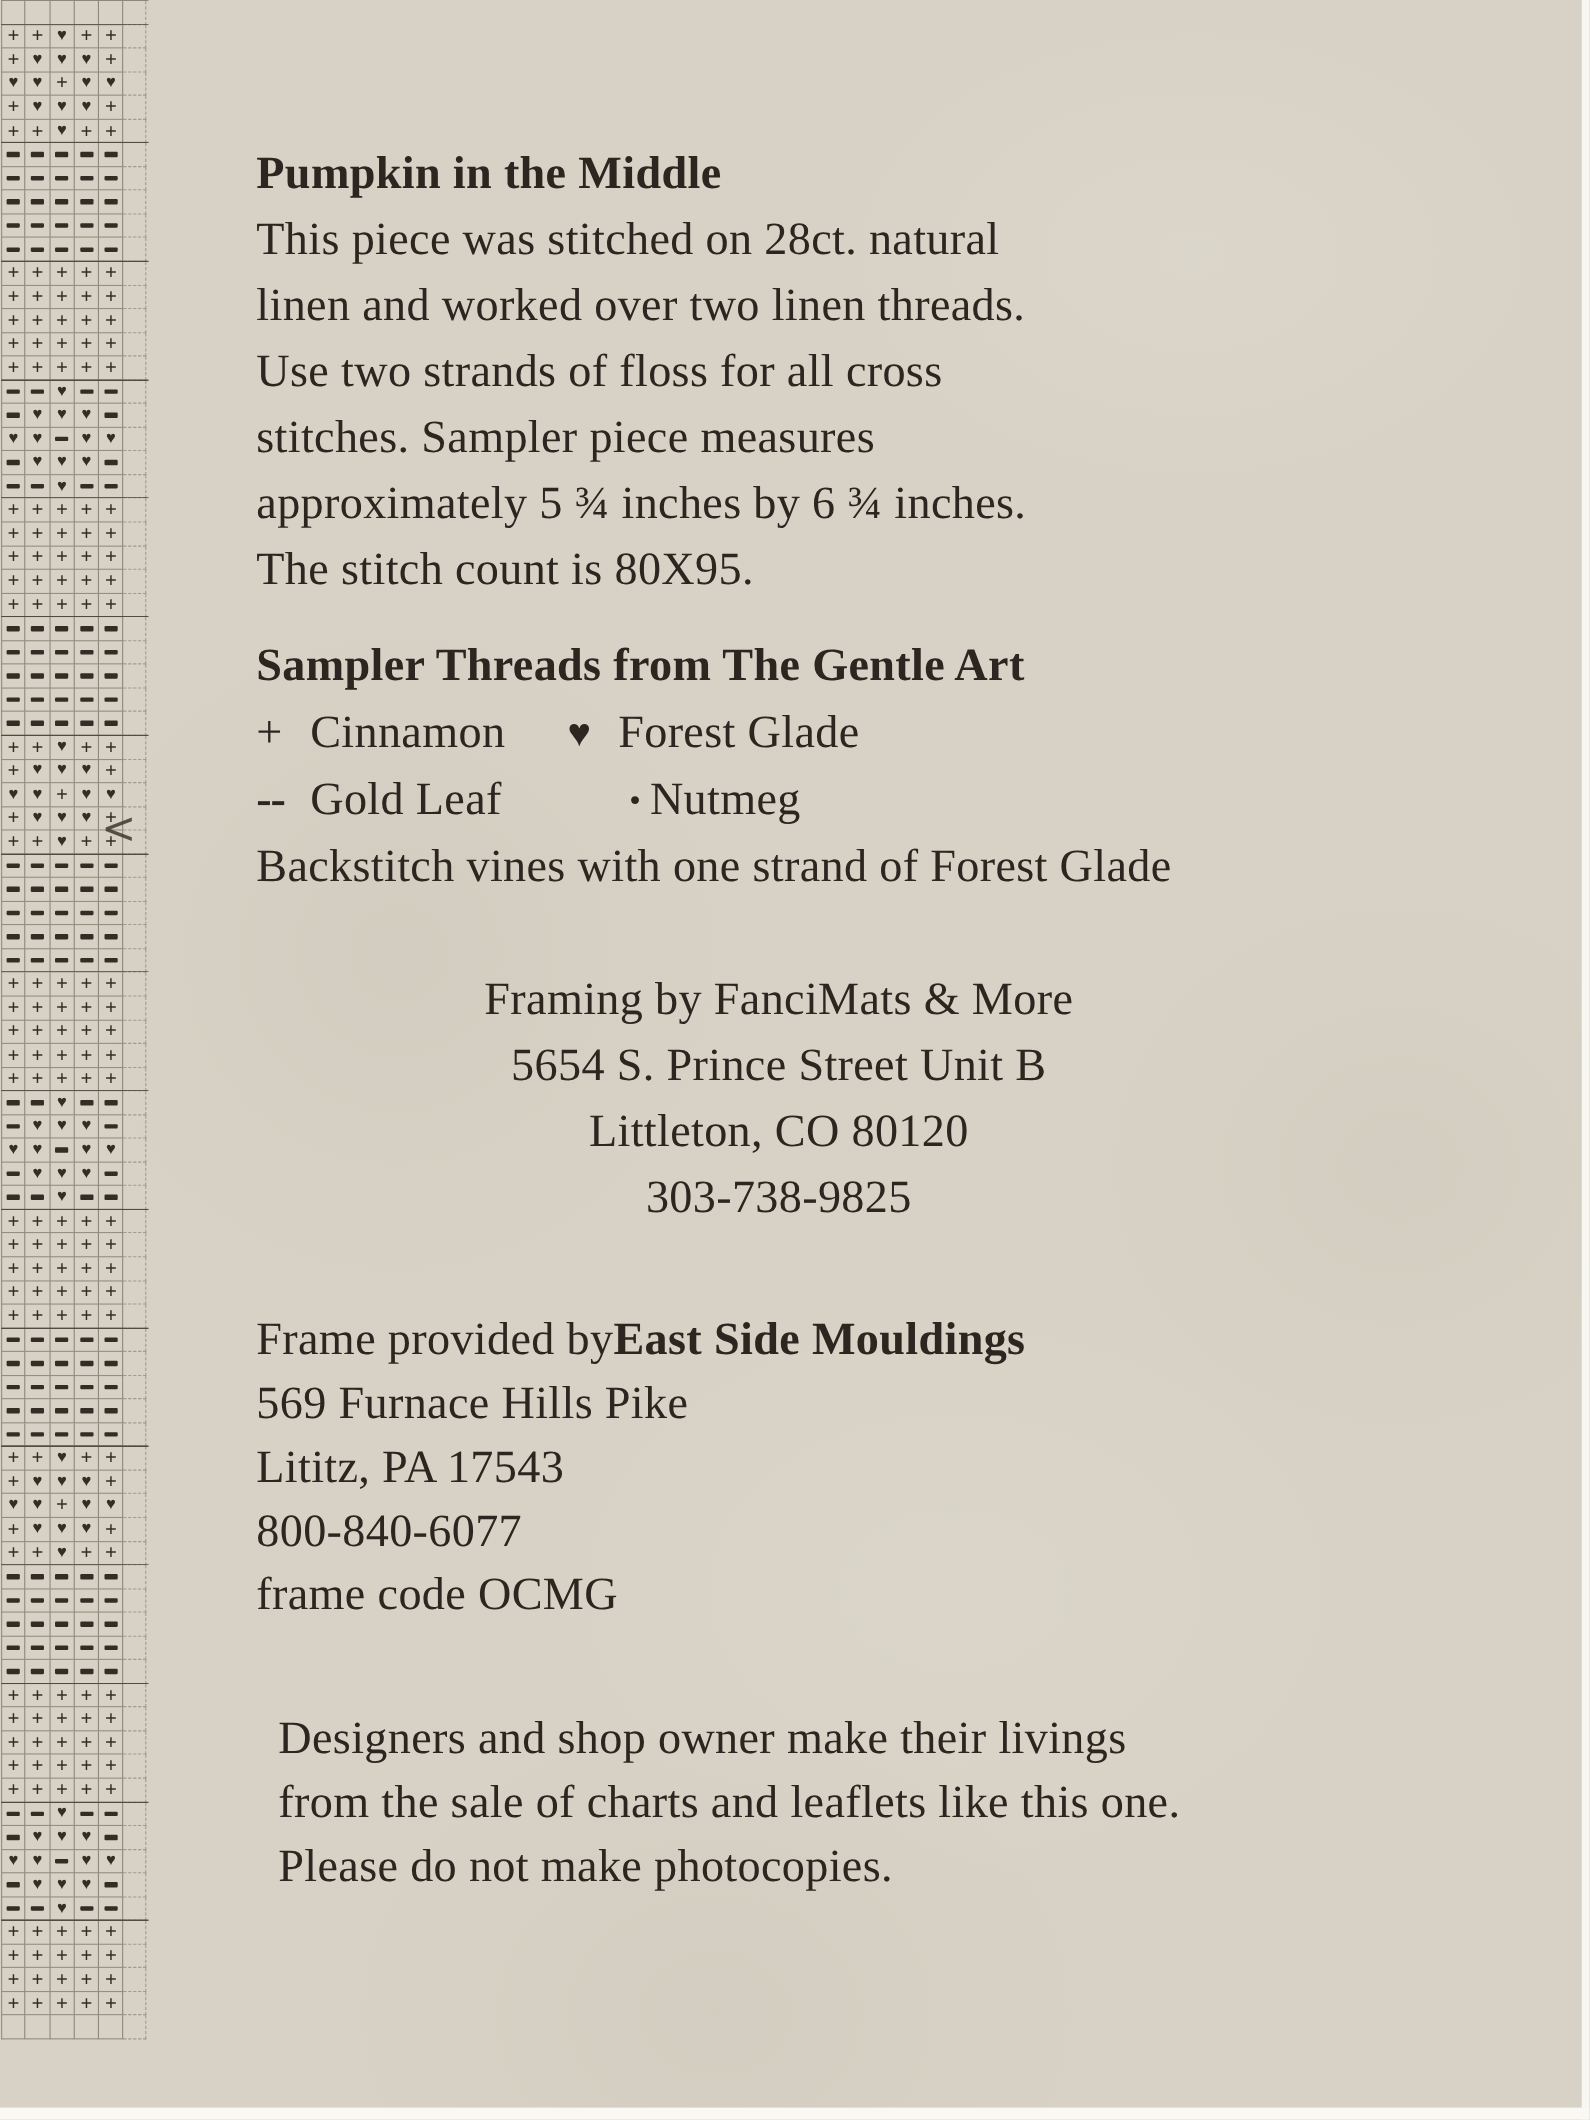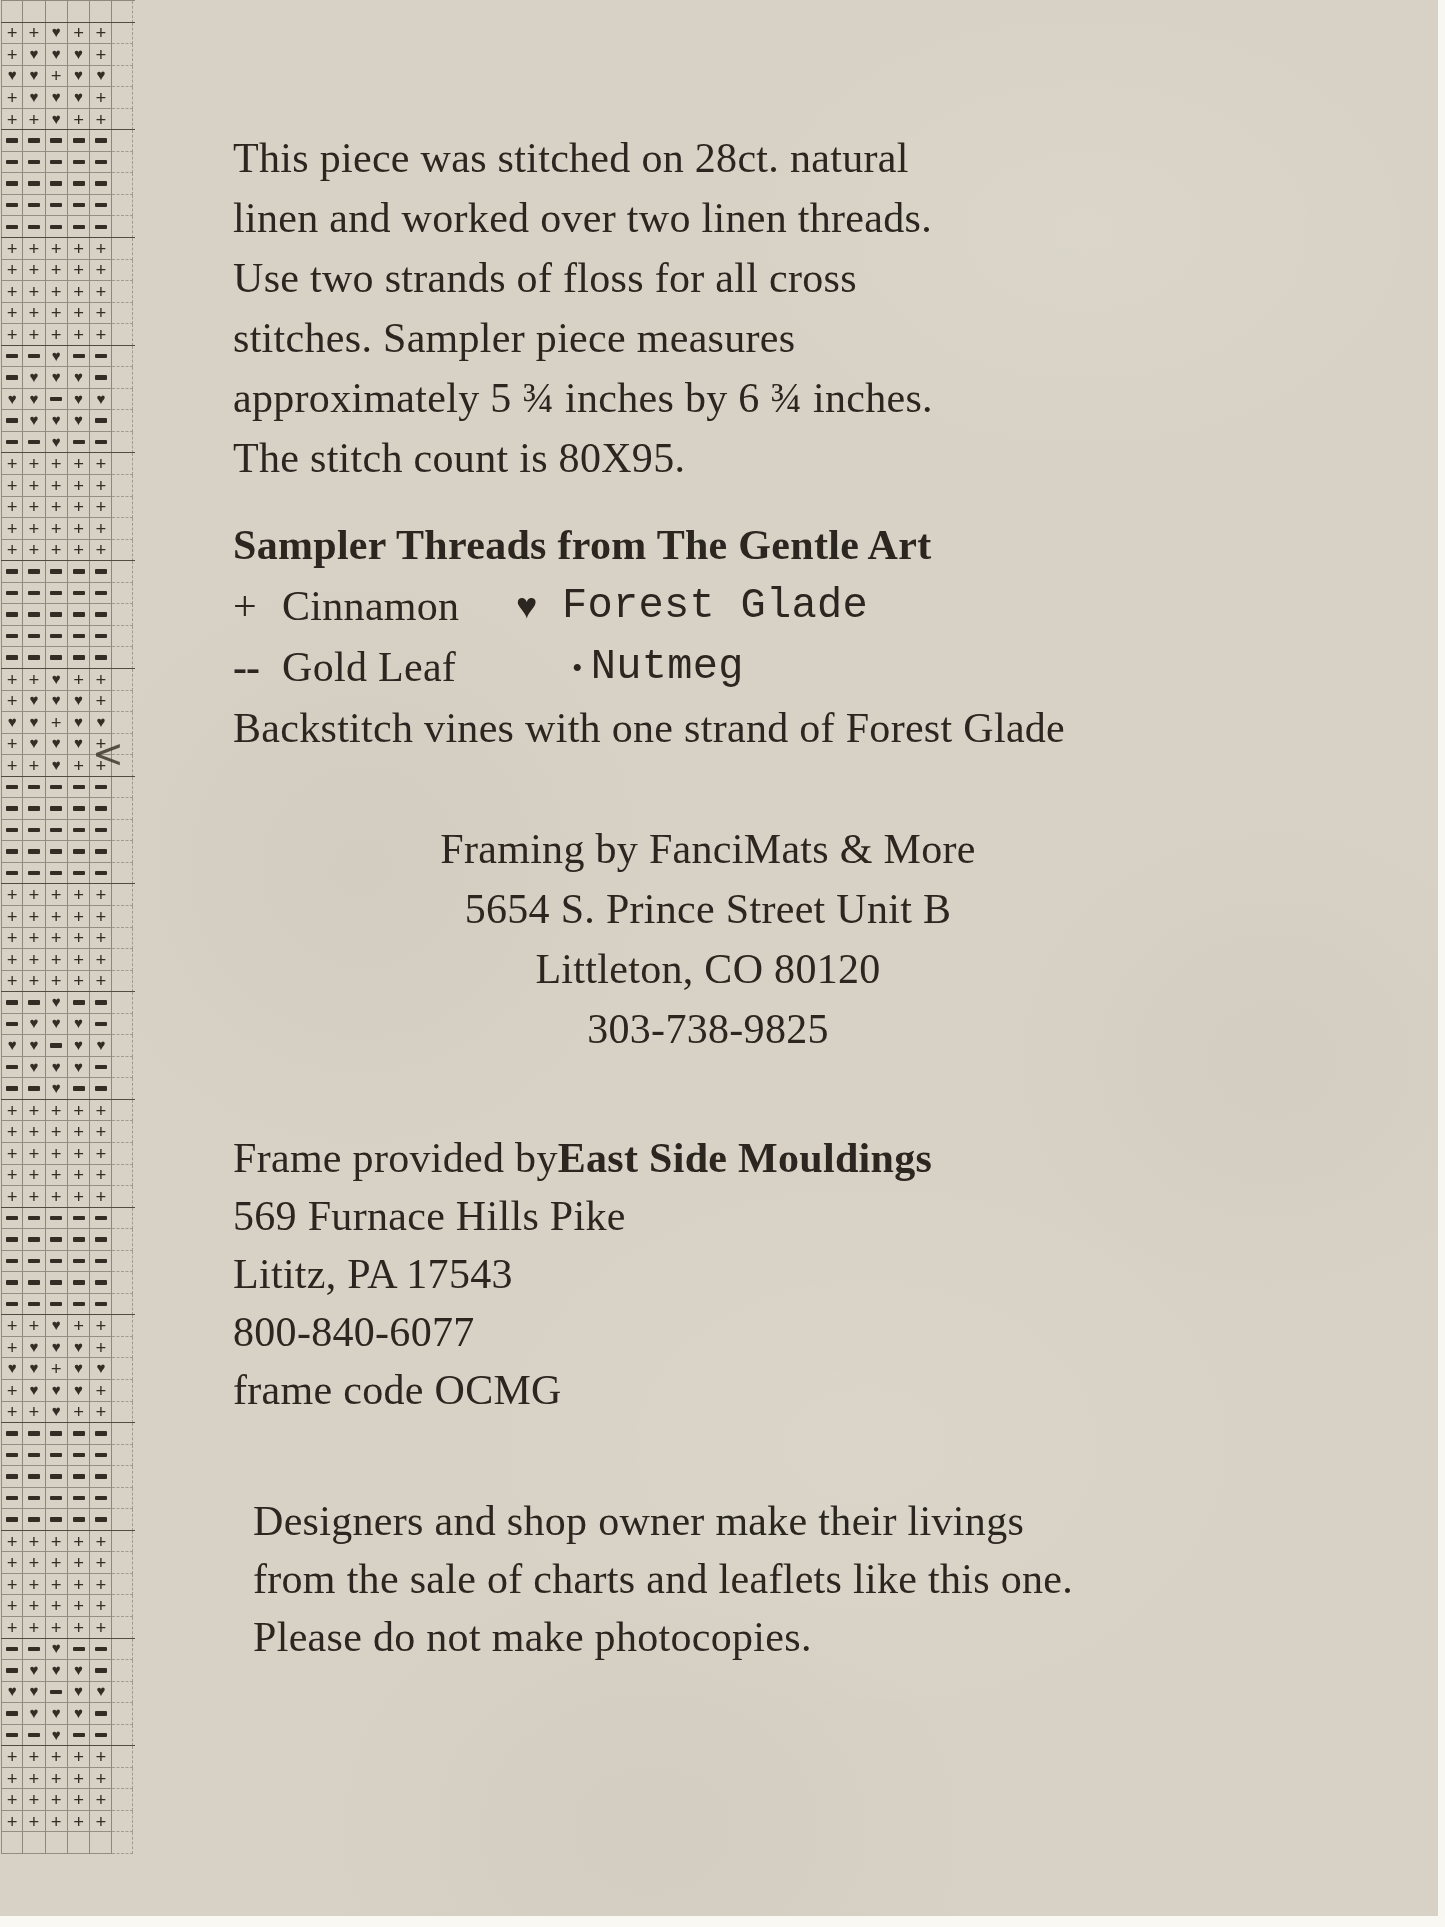--- a/index.html
+++ b/index.html
@@ -54,21 +54,21 @@
   .para-framing{line-height:60px;margin:0 0 70px 0;text-align:center;}
   .para-provider{line-height:58px;margin:0 0 73px 0;}
   .para-notice{line-height:58px;margin-left:20px;}
   .legend-row{display:flex;align-items:center;height:61px;}
   .leg-sym1{width:49px;}
   .leg-sym2{width:46px;}
   .leg-sym1.dashes{font-weight:bold;letter-spacing:-1px;}
   .leg-sym2.heart{font-size:36px;}
   .leg-sym2.dot{width:auto;padding-left:56px;font-size:30px;padding-right:8px;}
   .leg-name1{width:234px;}
-  .leg-name2{flex:1;font-family:Liberation Mono, monospace;}
+  .leg-name2{flex:1;}
   .provider-name{}
   
   .edge-right{position:absolute;right:0;top:0;width:7px;height:100%;background:#f8f7f2;}
   .edge-bottom{position:absolute;left:0;bottom:0;width:100%;height:11px;background:#f9f8f3;}
 </style>
 </head>
 <body>
 
 <div class="page">
 
@@ -1599,20 +1599,21 @@
         <div class="cell"></div>
         <div class="cell"></div>
         <div class="cell"></div>
         <div class="cell empty-col"></div>
       </div>
     </div>
   <div class="center-marker">&lt;</div>
 
   <div class="text-col">
 
+    <div class="title bold">Pumpkin in the Middle</div>
 
     <div class="para-intro">
       <div>This piece was stitched on 28ct. natural</div>
       <div>linen and worked over two linen threads.</div>
       <div>Use two strands of floss for all cross</div>
       <div>stitches. Sampler piece measures</div>
       <div>approximately 5 ¾ inches by 6 ¾ inches.</div>
       <div>The stitch count is 80X95.</div>
     </div>
 

